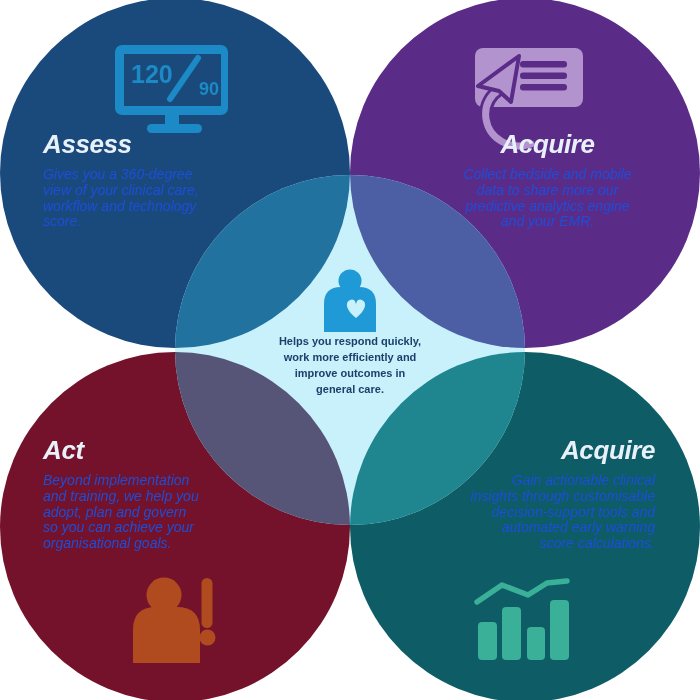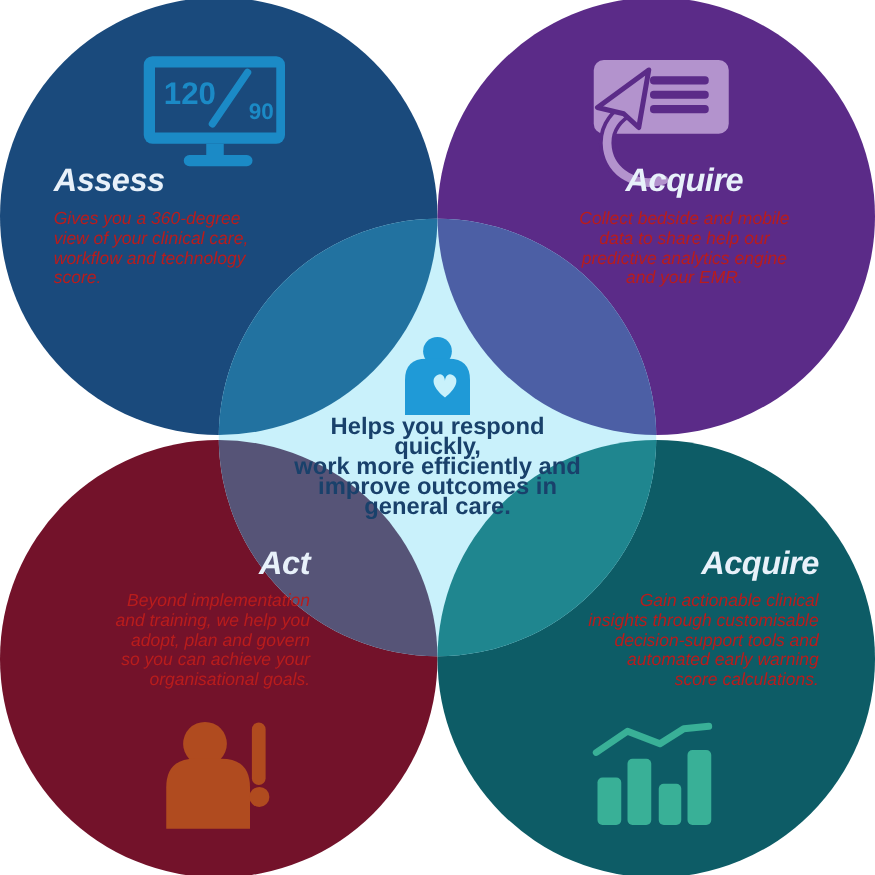--- a/index.html
+++ b/index.html
@@ -4,28 +4,28 @@
 <style>
   html,body{margin:0;padding:0;background:#fff;}
   .stage{
     position:relative;width:700px;height:700px;overflow:hidden;
     background:#fff;font-family:"Liberation Sans",sans-serif;
   }
   .stage svg{position:absolute;left:0;top:0;}
   .qtext{position:absolute;font-style:italic;}
   .qtitle{font-size:26px;font-weight:bold;letter-spacing:-0.4px;line-height:27px;
           color:#E8F1FA;margin:0 0 9px 0;}
-  .qbody{font-size:14px;line-height:15.8px;color:#b91c1c;}
+  .qbody{font-size:14px;line-height:15.8px;color:#1d4ed8;}
   .qbody span{display:block;}
   .q-assess{left:43px;top:131px;width:205px;text-align:left;}
   .q-acquire{right:45px;top:131px;width:215px;text-align:center;}
-  .q-act{left:43px;top:437px;width:205px;text-align:right;}
+  .q-act{left:43px;top:437px;width:205px;text-align:left;}
   .q-analyse{right:45px;top:437px;width:235px;text-align:right;}
   .ctext{position:absolute;left:230px;top:334px;width:240px;text-align:center;
-         font-size:19px;font-weight:bold;line-height:15.9px;color:#19416B;}
+         font-size:11px;font-weight:bold;line-height:15.9px;color:#19416B;}
   .ctext span{display:block;}
   .mon-lg{font-family:"Liberation Sans",sans-serif;font-size:25px;font-weight:bold;}
   .mon-sm{font-family:"Liberation Sans",sans-serif;font-size:18px;font-weight:bold;}
 </style>
 </head>
 <body>
 
 <div class="stage">
 
   <svg width="700" height="700" viewBox="0 0 700 700">
@@ -105,21 +105,21 @@
       <span>view of your clinical care,</span>
       <span>workflow and technology</span>
       <span>score.</span>
     </div>
   </div>
 
   <div class="qtext q-acquire">
     <div class="qtitle">Acquire</div>
     <div class="qbody">
       <span>Collect bedside and mobile</span>
-      <span>data to share help our</span>
+      <span>data to share more our</span>
       <span>predictive analytics engine</span>
       <span>and your EMR.</span>
     </div>
   </div>
 
   <div class="qtext q-act">
     <div class="qtitle">Act</div>
     <div class="qbody">
       <span>Beyond implementation</span>
       <span>and training, we help you</span>

